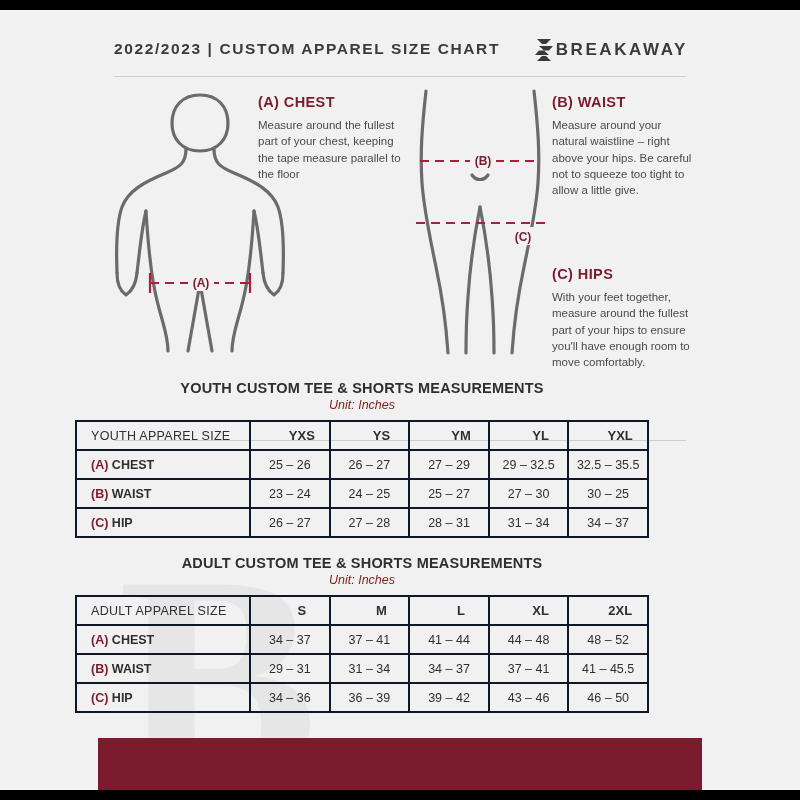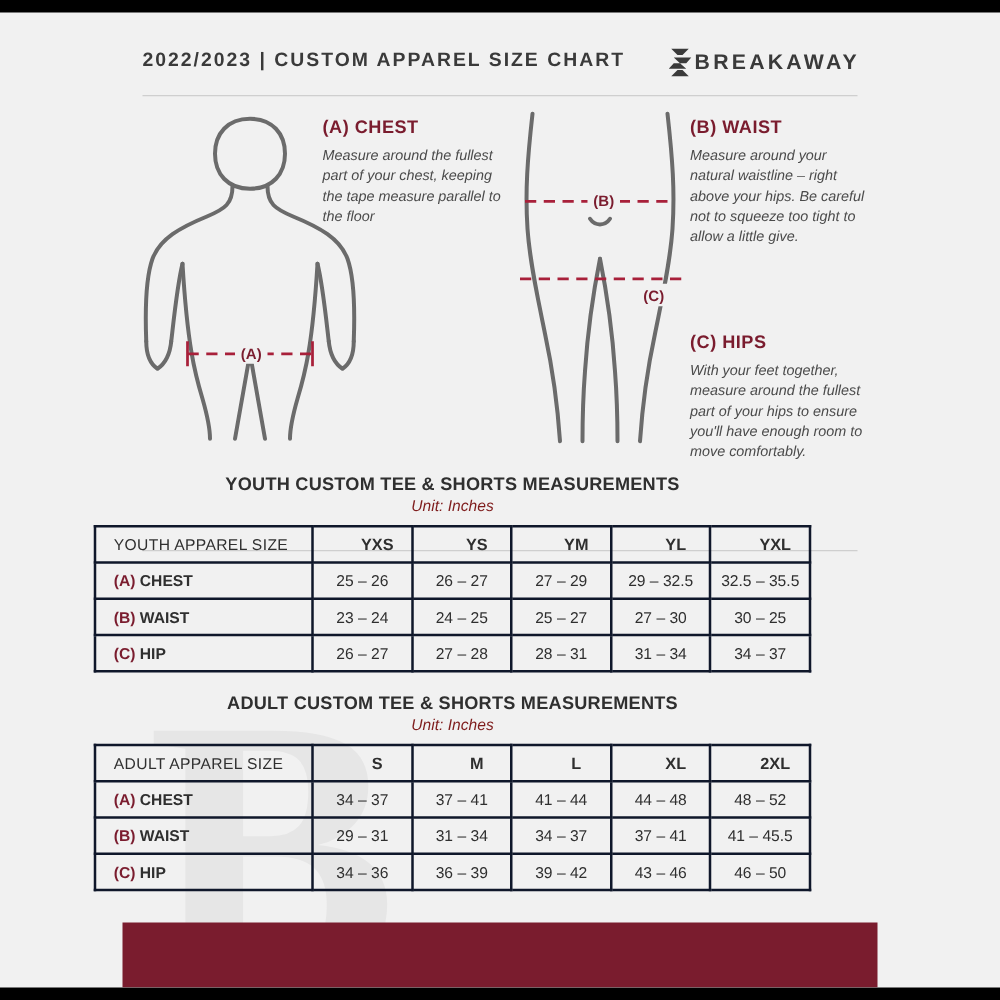--- a/index.html
+++ b/index.html
@@ -114,21 +114,20 @@
   .col-c { left: 552px; top: 148px; width: 142px; margin-top: 36px; }
   .col-head {
     font-size: 14.5px;
     font-weight: bold;
     color: #7a1c2e;
     letter-spacing: .4px;
     margin-bottom: 7px;
   }
   .col-body {
     font-size: 11.5px;
-    font-style: italic;
     color: #4a4a4a;
     line-height: 1.42;
   }
   .figures-rule {
     position: absolute;
     left: 114px;
     top: 358px;
     width: 572px;
     height: 1px;
     background: #cfcfcf;

